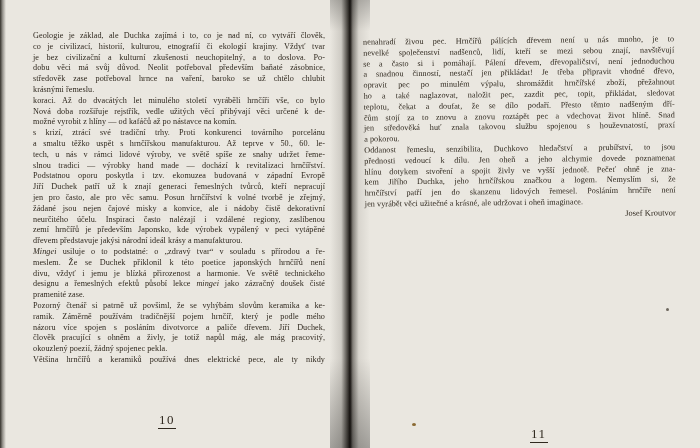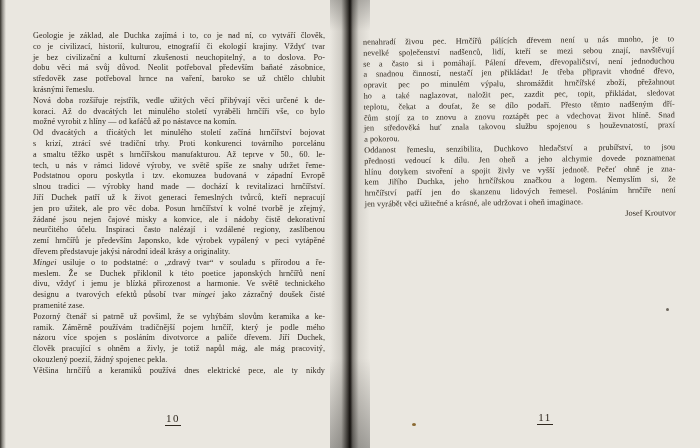--- a/index.html
+++ b/index.html
@@ -24,63 +24,62 @@
     font-size:8.2px;line-height:10.8px;
     letter-spacing:0.05px;
   }
   .tb-left{left:33px;top:31px;width:292px;}
   .tb-right{left:364px;top:36px;width:311px;transform:rotate(-0.6deg);}
   .line{text-align:justify;text-align-last:justify;-moz-text-align-last:justify;white-space:normal;}
   .line.last{text-align-last:left;-moz-text-align-last:left;}
   .line i{}
   .sig{text-align:right;font-size:8.4px;line-height:11px;}
   .pagenum{
-    position:absolute;font-size:11px;text-align:center;width:30px;
+    position:absolute;font-size:13px;text-align:left;width:30px;
   }
   .pagenum span{letter-spacing:1.5px;border-bottom:.8px solid #30291f;padding:0 1px 0.5px 1px;}
   .pn-left{left:158px;top:412px;}
-  .pn-right{left:530px;top:411px;}
+  .pn-right{left:530px;top:426px;}
   .speck{position:absolute;border-radius:50%;}
   .speck-1{left:412px;top:423px;width:4px;height:3px;background:#8a6a32;}
   .speck-2{left:666px;top:308px;width:3px;height:3px;background:#6d675d;}
   .speck-3{left:241px;top:45px;width:2px;height:2px;background:#8d877c;}
 </style>
 </head>
 <body>
 
 <div class="scan">
   <div class="edge-left"></div>
 
   <div class="page-left">
     <div class="textblock tb-left" id="left-lines">
         <div class="line"><span>Geologie je základ, ale Duchka zajímá i to, co je nad ní, co vytváří člověk,</span></div>
         <div class="line"><span>co je civilizací, historií, kulturou, etnografií či ekologií krajiny. Vždyť tvar</span></div>
         <div class="line"><span>je bez civilizační a kulturní zkušenosti neuchopitelný, a to doslova. Po-</span></div>
         <div class="line"><span>dobu věci má svůj důvod. Neolit potřeboval především baňaté zásobnice,</span></div>
         <div class="line"><span>středověk zase potřeboval hrnce na vaření, baroko se už chtělo chlubit</span></div>
         <div class="line last"><span>krásnými řemeslu.</span></div>
+        <div class="line"><span>koraci. Až do dvacátých let minulého století vyráběli hrnčíři vše, co bylo</span></div>
         <div class="line"><span>Nová doba rozšiřuje rejstřík, vedle užitých věcí přibývají věci určené k de-</span></div>
-        <div class="line"><span>koraci. Až do dvacátých let minulého století vyráběli hrnčíři vše, co bylo</span></div>
         <div class="line last"><span>možné vyrobit z hlíny — od kafáčů až po nástavce na komín.</span></div>
-        <div class="line"><span>Od dvacátých a třicátých let minulého století začíná hrnčířství bojovat</span></div>
         <div class="line"><span>s krizí, ztrácí své tradiční trhy. Proti konkurenci továrního porcelánu</span></div>
         <div class="line"><span>a smaltu těžko uspět s hrnčířskou manufakturou. Až teprve v 50., 60. le-</span></div>
         <div class="line"><span>tech, u nás v rámci lidové výroby, ve světě spíše ze snahy udržet řeme-</span></div>
+        <div class="line"><span>slnou tradici — výrobky hand made — dochází k revitalizaci hrnčířství.</span></div>
         <div class="line"><span>Podstatnou oporu poskytla i tzv. ekomuzea budovaná v západní Evropě</span></div>
-        <div class="line"><span>slnou tradici — výrobky hand made — dochází k revitalizaci hrnčířství.</span></div>
-        <div class="line"><span>Jiří Duchek patří už k život generaci řemeslných tvůrců, kteří nepracují</span></div>
-        <div class="line"><span>jen pro užitek, ale pro věc doba. Posun hrnčířství k volné tvorbě je zřejmý,</span></div>
+        <div class="line"><span>Jiří Duchek patří už k znají generaci řemeslných tvůrců, kteří nepracují</span></div>
+        <div class="line"><span>jen pro často, ale pro věc samu. Posun hrnčířství k volné tvorbě je zřejmý,</span></div>
         <div class="line"><span>žádané jsou nejen čajové misky a konvice, ale i nádoby čistě dekorativní</span></div>
         <div class="line"><span>neurčitého účelu. Inspiraci často nalézají i vzdálené regiony, zaslíbenou</span></div>
         <div class="line"><span>zemí hrnčířů je především Japonsko, kde výrobek vypálený v peci vytápěné</span></div>
-        <div class="line last"><span>dřevem představuje jakýsi národní ideál krásy a originality.</span></div>
+        <div class="line last"><span>dřevem představuje jakýsi národní ideál krásy a manufakturou.</span></div>
         <div class="line"><i>Mingei</i><span> usiluje o to podstatné: o „zdravý tvar“ v souladu s přírodou a ře-</span></div>
         <div class="line"><span>meslem. Že se Duchek přiklonil k této poetice japonských hrnčířů není</span></div>
         <div class="line"><span>divu, vždyť i jemu je blízká přirozenost a harmonie. Ve světě technického</span></div>
-        <div class="line"><span>designu a tvarových efektů působí tvar </span><i>mingei</i><span> jako zázračný doušek čisté</span></div>
+        <div class="line"><span>designu a řemeslných efektů působí lekce </span><i>mingei</i><span> jako zázračný doušek čisté</span></div>
         <div class="line last"><span>pramenité zase.</span></div>
         <div class="line"><span>Pozorný čtenář si patrně už povšiml, že se vyhýbám slovům keramika a ke-</span></div>
         <div class="line"><span>ramik. Záměrně používám tradičnější pojem hrnčíř, který je podle mého</span></div>
         <div class="line"><span>názoru více spojen s posláním divotvorce a paliče dřevem. Jiří Duchek,</span></div>
         <div class="line"><span>člověk pracující s ohněm a živly, je totiž napůl mág, ale mág pracovitý,</span></div>
         <div class="line last"><span>okouzlený poezií, žádný spojenec pekla.</span></div>
         <div class="line"><span>Většina hrnčířů a keramiků používá dnes elektrické pece, ale ty nikdy</span></div>
       </div>
     <div class="pagenum pn-left"><span>10</span></div>
   </div>

